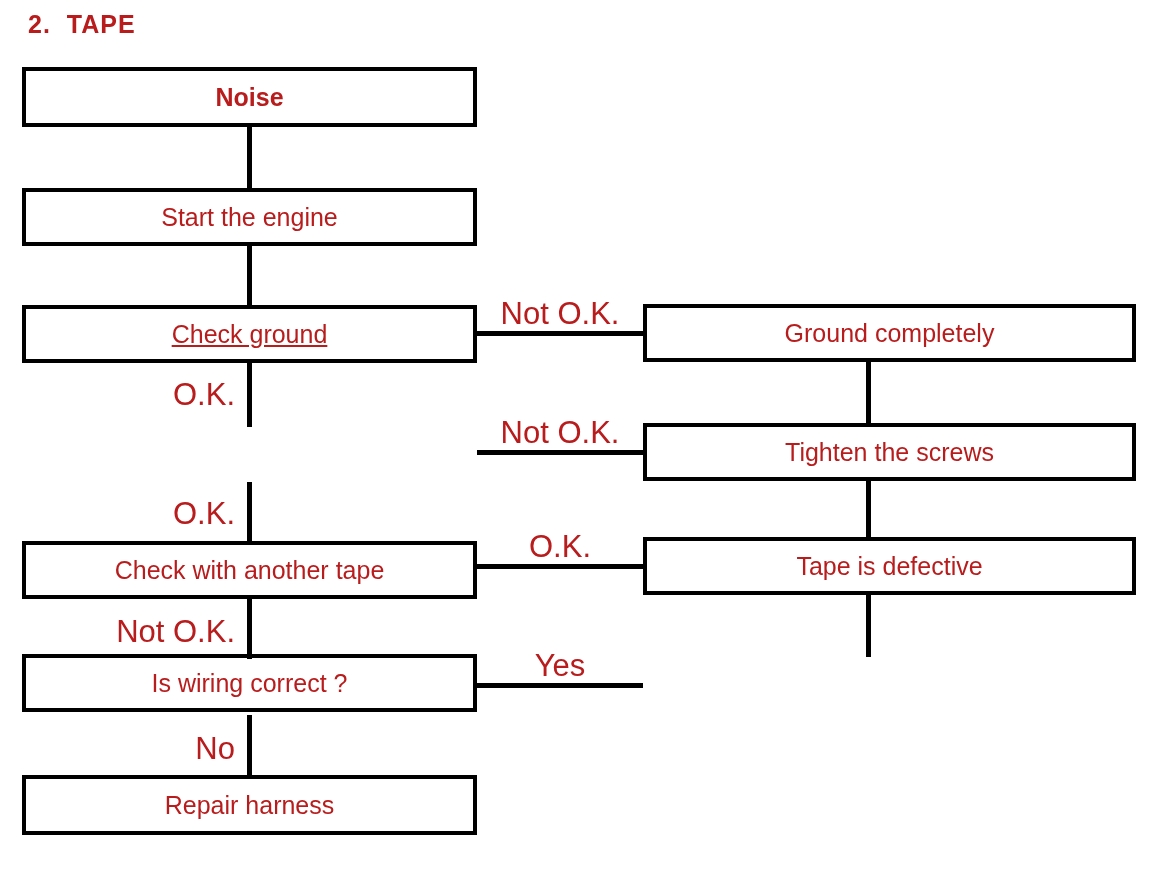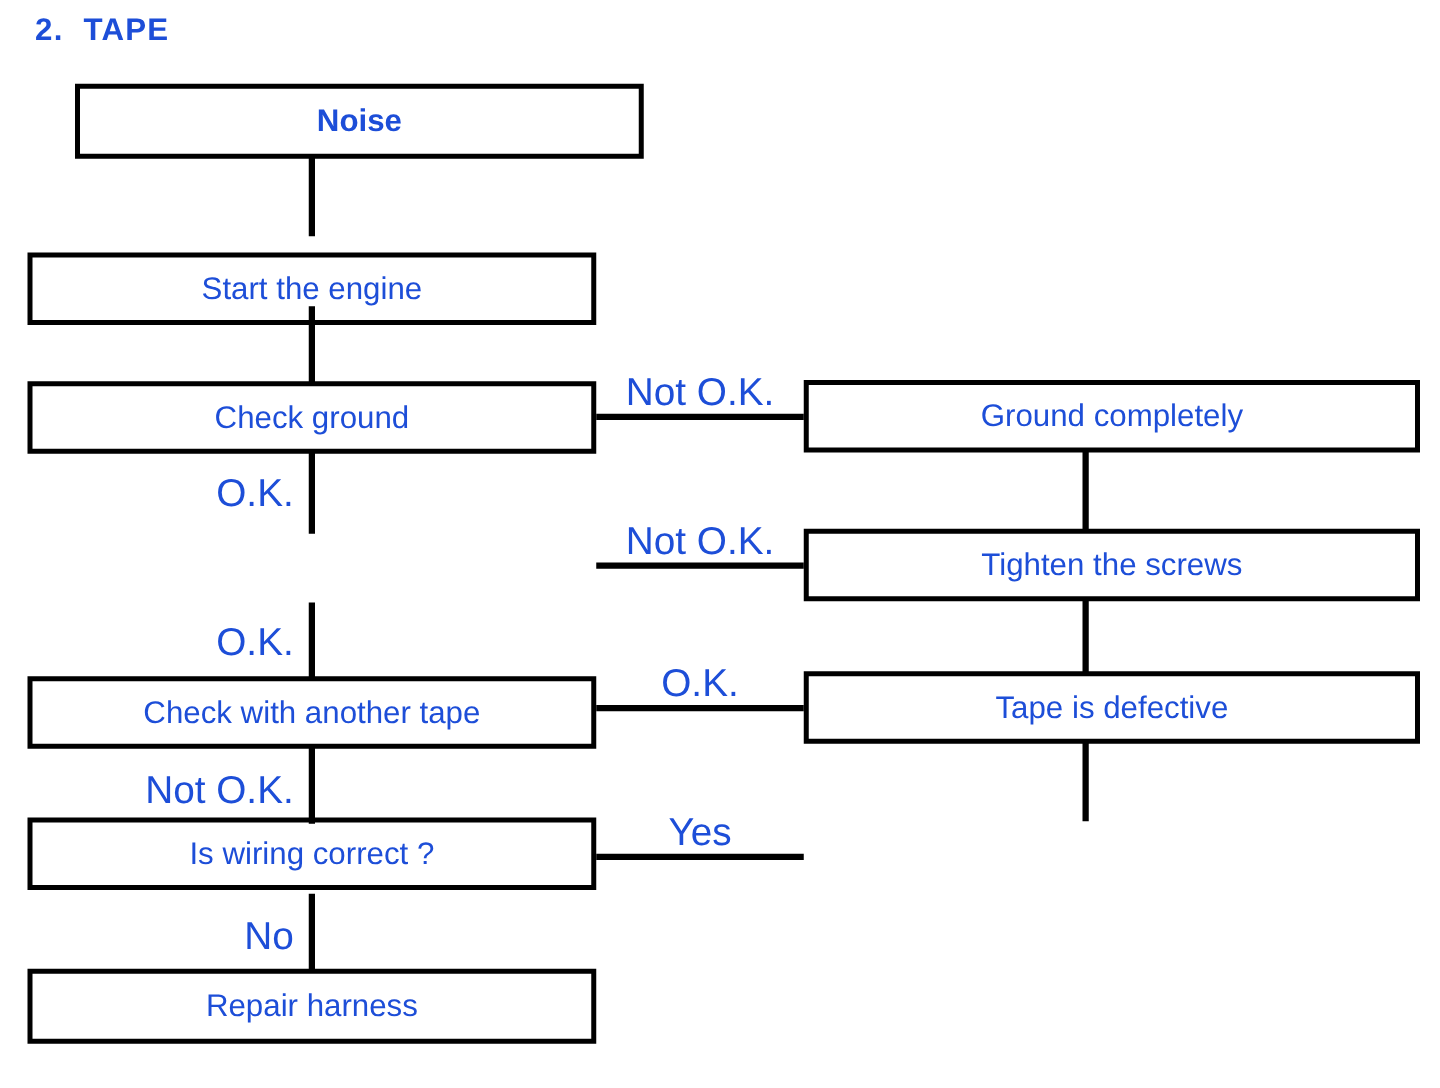--- a/index.html
+++ b/index.html
@@ -6,21 +6,21 @@
     margin: 0;
     padding: 0;
     background: #ffffff;
   }
   .page {
     position: relative;
     width: 1152px;
     height: 870px;
     background: #ffffff;
     font-family: "Liberation Sans", "DejaVu Sans", sans-serif;
-    color: #1d4ed8;
+    color: #b91c1c;
     overflow: hidden;
   }
   .title {
     position: absolute;
     left: 28px;
     top: 10px;
     font-size: 25px;
     font-weight: 700;
     letter-spacing: 1px;
     white-space: pre;
@@ -30,21 +30,21 @@
     box-sizing: border-box;
     border: 4px solid #000000;
     background: #ffffff;
     display: flex;
     align-items: center;
     justify-content: center;
     font-size: 25px;
     font-weight: 400;
     text-align: center;
   }
-  .box.bold { font-weight: 700; margin-left: 38px; }
+  .box.bold { font-weight: 700; }
   .col-left  { left: 22px;  width: 455px; }
   .col-right { left: 643px; width: 493px; }
   .vline {
     position: absolute;
     width: 5px;
     background: #000000;
   }
   .hline {
     position: absolute;
     height: 5px;
@@ -72,24 +72,24 @@
 </head>
 <body>
 
 <div class="page">
 
   <div class="title">2.  TAPE</div>
 
   <div class="box bold col-left" style="top:67px;height:60px;">
     <span>Noise</span>
   </div>
-  <div class="box col-left" style="top:188px;height:58px;margin-top:14px;">
+  <div class="box col-left" style="top:188px;height:58px;">
     <span>Start the engine</span>
   </div>
-  <div class="box col-left" style="top:305px;height:58px;">
+  <div class="box col-left" style="top:305px;height:58px;text-decoration:underline;">
     <span>Check ground</span>
   </div>
   <div class="box col-left" style="top:541px;height:58px;align-items:center;">
     <span>Check with another tape</span>
   </div>
   <div class="box col-left" style="top:654px;height:58px;">
     <span>Is wiring correct ?</span>
   </div>
   <div class="box col-left" style="top:775px;height:60px;">
     <span>Repair harness</span>

